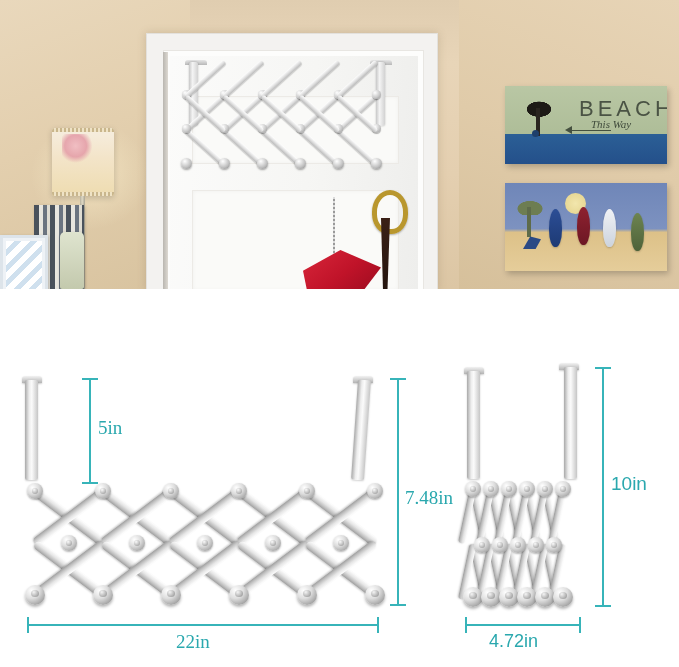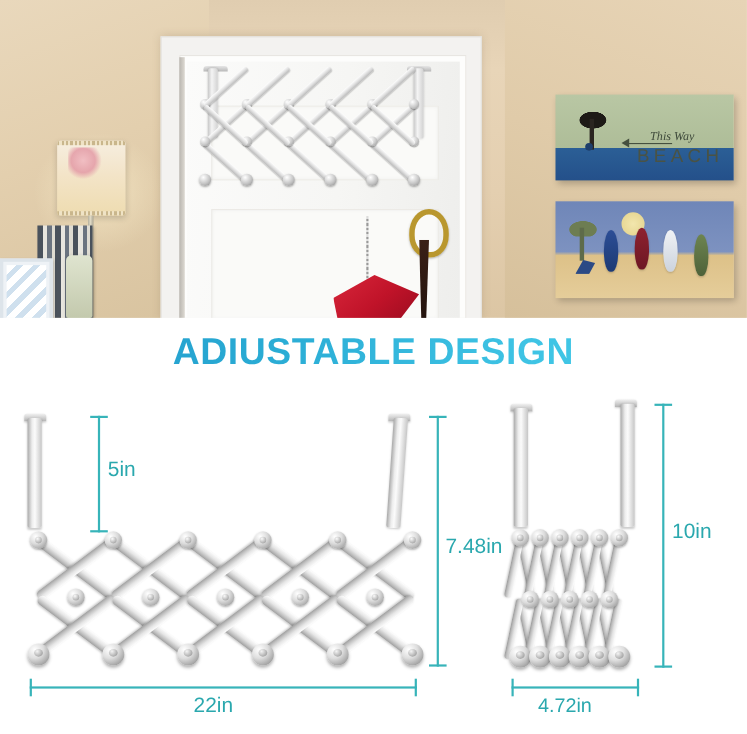--- a/index.html
+++ b/index.html
@@ -93,22 +93,22 @@
 
   
   .art1{position:absolute;left:505px;top:86px;width:162px;height:78px;
      background:linear-gradient(180deg,#b9c7a4 0%,#aebd98 62%,#2b5f96 62%,#24508a 100%);
      box-shadow:2px 3px 6px rgba(0,0,0,.22);overflow:hidden;}
   .palm-trunk{position:absolute;left:31px;top:22px;width:4px;height:28px;background:#2a2520;}
   .palm-top{position:absolute;left:13px;top:10px;width:42px;height:22px;
      background:radial-gradient(ellipse at 50% 60%,#1d1a16 0 40%,transparent 42%);}
   .art-coconut{position:absolute;left:27px;top:44px;width:7px;height:7px;
      border-radius:50%;background:#1e3f6b;}
-  .beach-word{position:absolute;left:74px;top:10px;font-size:17px;letter-spacing:4px;
-     color:#4a5344;font-family:"Liberation Sans",sans-serif;margin-top:36px;}
+  .beach-word{position:absolute;left:74px;top:10px;font-size:22px;letter-spacing:4px;
+     color:#4a5344;font-family:"Liberation Sans",sans-serif;}
   .thisway-word{position:absolute;left:86px;top:32px;font-size:11px;color:#3f4a3b;
      font-style:italic;font-family:"Liberation Serif",serif;}
   .arrow-line{position:absolute;left:62px;top:44px;width:44px;height:1px;background:#45503f;}
   .arrow-head{position:absolute;left:60px;top:40px;width:0;height:0;
      border-top:4px solid transparent;border-bottom:4px solid transparent;
      border-right:7px solid #45503f;}
 
   .art2{position:absolute;left:505px;top:183px;width:162px;height:88px;
      background:linear-gradient(180deg,#6f86b8 0%,#7d92c0 52%,#ddc188 56%,#e5cd9a 100%);
      box-shadow:2px 3px 6px rgba(0,0,0,.22);overflow:hidden;}
@@ -126,21 +126,21 @@
   .panel{position:absolute;left:0;top:289px;width:679px;height:378px;background:#ffffff;}
 
   .title{position:absolute;left:0;top:12px;width:679px;text-align:center;
      font-size:34px;font-weight:bold;letter-spacing:.5px;
      background:linear-gradient(90deg,#2196c9 0%,#29abd4 35%,#3ec3e4 70%,#46cfe9 100%);
      -webkit-background-clip:text;background-clip:text;color:transparent;
      -webkit-text-fill-color:transparent;}
 
   
   .fig{position:absolute;}
-  .fig-left{left:8px;top:72px;width:400px;height:300px;}
+  .fig-left{left:8px;top:72px;width:400px;height:300px;font-family:Liberation Serif, serif;}
   .fig-right{left:439px;top:72px;width:215px;height:300px;}
 
   .hanger{position:absolute;width:13px;border-radius:2px;
      background:linear-gradient(90deg,#a9a9a9 0%,#ededed 32%,#fbfbfb 52%,#c6c6c6 100%);
      box-shadow:0 1px 2px rgba(0,0,0,.2);}
   .hanger-hook{position:absolute;width:20px;height:7px;border-radius:3px 3px 0 0;
      background:linear-gradient(180deg,#f2f2f2,#b4b4b4);
      box-shadow:0 1px 2px rgba(0,0,0,.2);}
 
   .bar{position:absolute;height:9px;border-radius:5px;transform-origin:left center;
@@ -271,21 +271,20 @@
       <div class="chair"></div>
       <div class="board" style="left:44px;top:26px;background:linear-gradient(180deg,#2c4e96,#1d3a74);"></div>
       <div class="board" style="left:72px;top:24px;background:linear-gradient(180deg,#8e2230,#6d1724);"></div>
       <div class="board" style="left:98px;top:26px;background:linear-gradient(180deg,#f0f2f5,#ccd3dd);"></div>
       <div class="board" style="left:126px;top:30px;background:linear-gradient(180deg,#6d8450,#4e6239);"></div>
     </div>
   </div>
 
   <div class="panel">
 
-    <div class="title">ADIUSTABLE DESIGN</div>
 
     <div class="fig fig-left">
 
       <div class="hanger-hook" style="left:14px;top:15px;"></div>
       <div class="hanger" style="left:17px;top:19px;height:100px;"></div>
       <div class="hanger-hook" style="left:345px;top:15px;"></div>
       <div class="hanger" style="left:350px;top:19px;height:100px;transform:rotate(4deg);transform-origin:top center;"></div>
 
       <div class="bar" style="left:27px;top:126px;width:86px;transform:rotate(37deg);"></div>
       <div class="bar" style="left:95px;top:126px;width:86px;transform:rotate(143deg);"></div>

